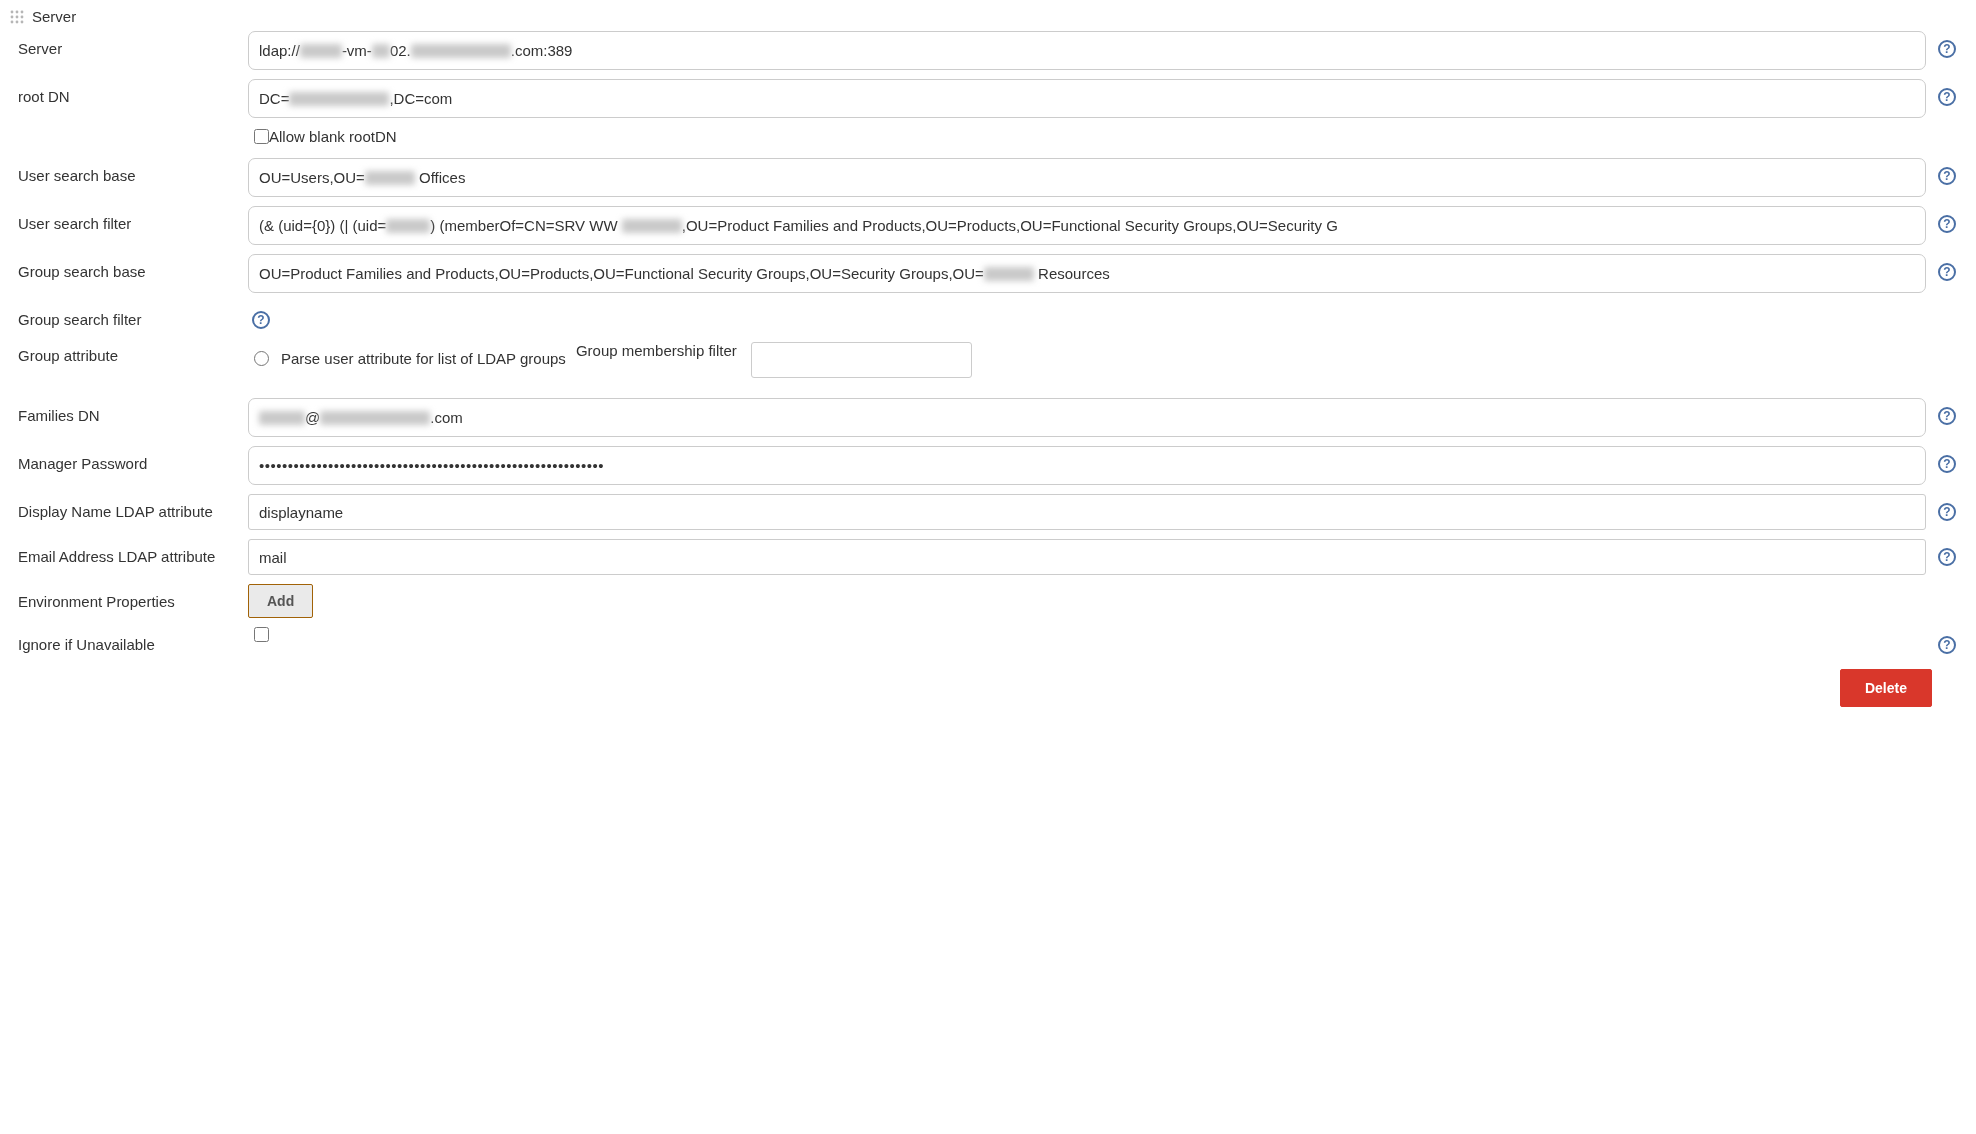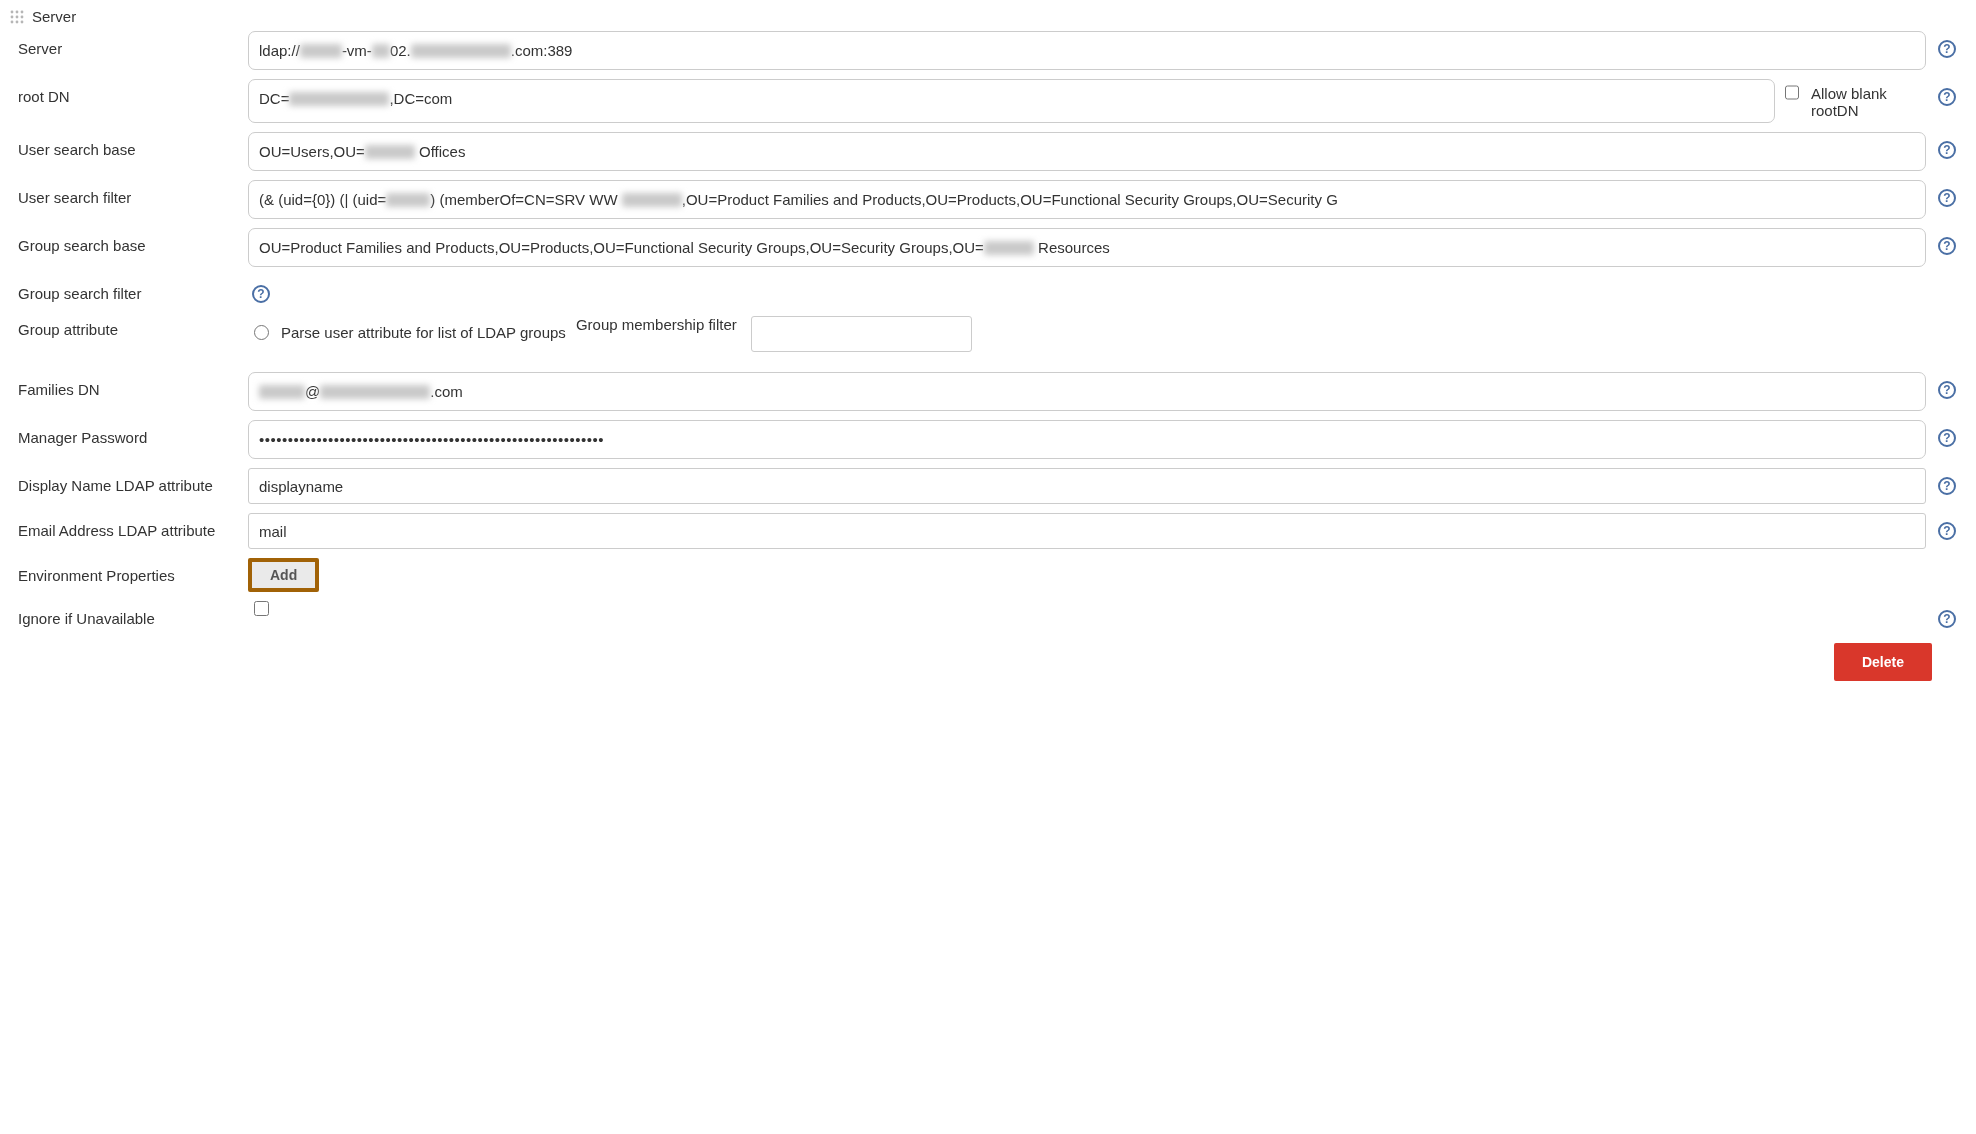--- a/index.html
+++ b/index.html
@@ -80,43 +80,42 @@
       border: 1px solid #ccc;
       border-radius: 7px;
       background: #fff;
       white-space: nowrap;
       overflow: hidden;
       line-height: 20px;
     }
     .fake-input span { vertical-align: middle; }
     .checkbox-row {
       display: flex;
-      align-items: flex-start;
-      gap: 12px;
+      align-items: center;
       padding: 6px 0 4px 6px;
     }
     .checkbox-row input[type="checkbox"] { width: 15px; height: 15px; }
     .radio-group { display: flex; flex-direction: row; gap: 8px; padding-left: 6px; width:100%; }
     .radio-line { display: flex; align-items: center; gap: 12px; }
     .radio-line input[type="radio"] { width: 15px; height: 15px; }
     .sub-field {
       display: flex; align-items: flex-start; gap: 14px;
       margin-top: 4px; margin-left: 2px;
     }
     .sub-field-label { font-size: 15px; color: #333; white-space: nowrap; }
     .sub-field input[type="text"] { flex: 1 1 auto; }
     .help-icon {
       width: 18px; height: 18px; display: inline-block;
     }
     .help-icon svg { display: block; }
     .btn {
       display: inline-flex; align-items: center; justify-content: center;
       height: 34px; padding: 0 18px;
       font-size: 14px; font-weight: 700;
-      border: 4px solid #a16207; border-radius: 2px;
+      border: 1px solid #a16207; border-radius: 2px;
       background: #eaeaea; color: #555; cursor: pointer;
     }
     .btn.danger {
       background: #d9372b; border-color: #d9372b; color: #fff;
       height: 38px; padding: 0 24px; font-weight: 600;
     }
     .footer {
       display: flex; justify-content: flex-end;
       padding: 6px 28px 0 0;
     }
@@ -160,21 +159,21 @@
         <svg viewBox="0 0 18 18" width="18" height="18">
             <circle cx="9" cy="9" r="8" fill="#fff" stroke="#4a6fa5" stroke-width="2"></circle>
             <text x="9" y="13" text-anchor="middle" font-size="12" font-weight="bold" fill="#4a6fa5" font-family="Arial">?</text>
           </svg>
       </span>
     </div>
   </div>
 
   <div class="row">
     <div class="label-col">root DN</div>
-    <div class="field-col" style="flex-direction:row; align-items:stretch; gap:4px;">
+    <div class="field-col" style="flex-direction:column; align-items:stretch; gap:4px;">
       <div class="fake-input">
         <span>DC=</span><span class="redact" style="width:100px"></span><span>,DC=com</span>
       </div>
       <div class="checkbox-row">
         <input type="checkbox" style="">
         <span>Allow blank rootDN</span>
       </div>
     </div>
     <div class="help-col">
       <span class="help-icon">

